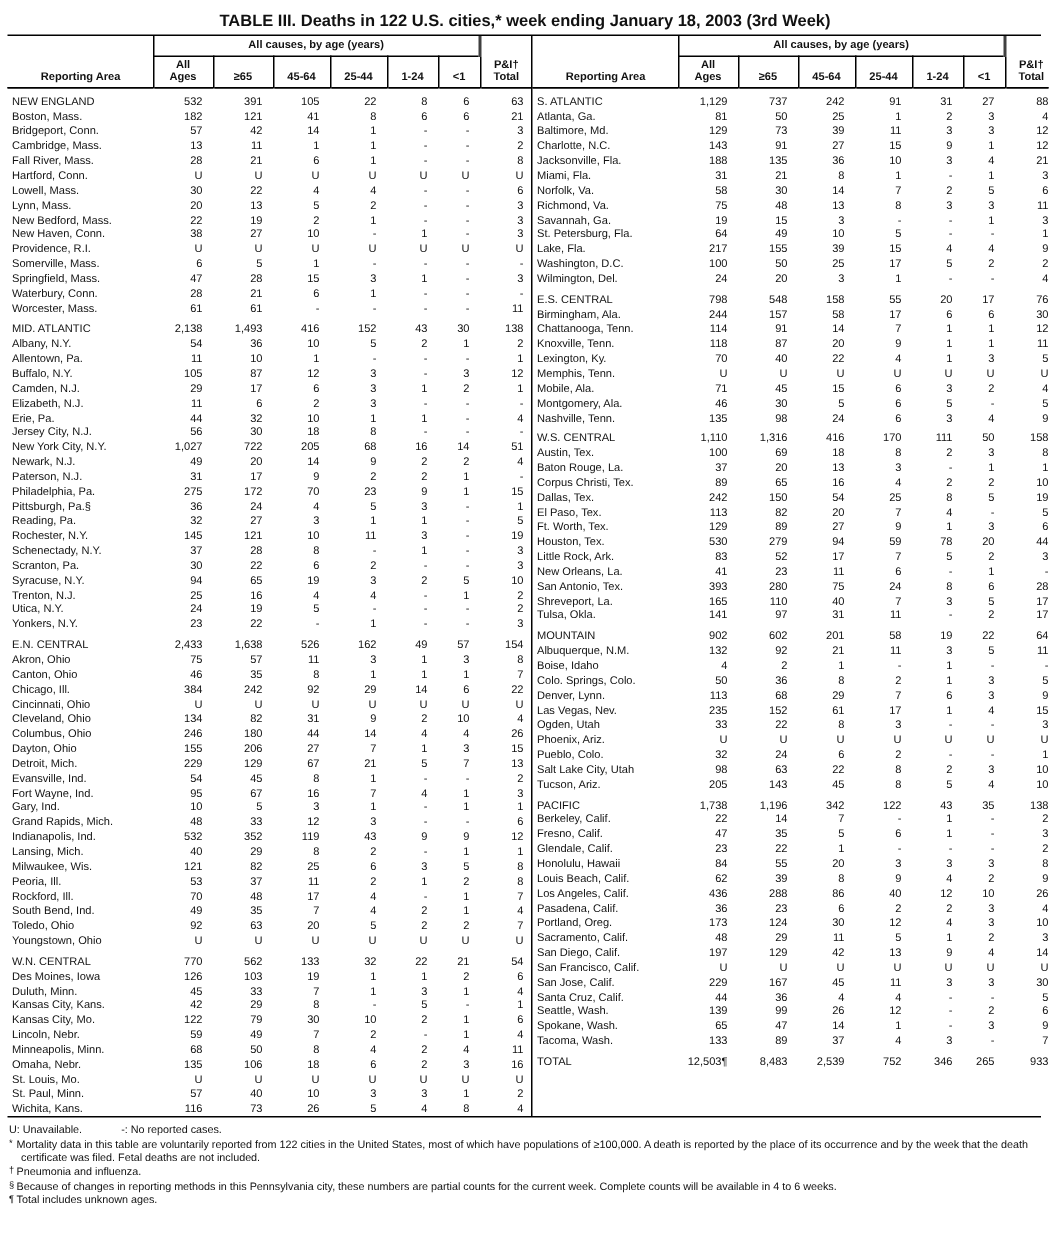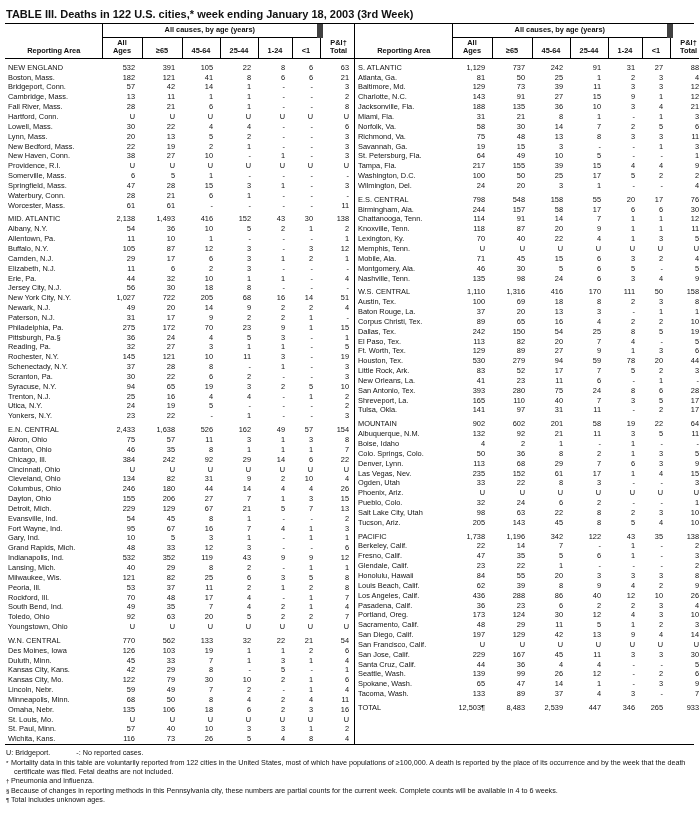--- a/index.html
+++ b/index.html
@@ -1,39 +1,39 @@
 <!DOCTYPE html>
 <html><head>
 <meta charset="utf-8">
 <style>
   html, body { margin:0; padding:0; background:#fff; }
   body {
     width:699px; height:823px; overflow:hidden;
     font-family:"Liberation Sans", sans-serif; color:#111;
   }
   .page { padding:6px 5px 0 5px; }
-  .title { font-size:11px; font-weight:bold; letter-spacing:0; margin:2px 0 3px 1px; }
+  .title { font-size:11px; font-weight:bold; letter-spacing:0; margin:2px 0 3px 1px;text-align:center; }
 
   .grid { display:flex; border-top:1px solid #000; border-bottom:1px solid #000; }
   .half { width:349px; }
   .half.left { border-right:1px solid #000; }
 
   table { border-collapse:collapse; table-layout:fixed; width:100%; }
   col.c-lbl{width:97px;} col.c-all{width:40px;} col.c-65{width:40px;}
   col.c-45{width:38px;} col.c-25{width:38px;} col.c-124{width:34px;}
   col.c-lt1{width:28px;} col.c-pi{width:34px;}
 
   thead th {
     font-size:7.4px; font-weight:bold; padding:1px 2px;
     vertical-align:bottom; text-align:center; line-height:8.6px;
   }
   thead { border-bottom:1px solid #000; }
   th.area-th { text-align:center; padding-left:3px; padding-bottom:2px; }
   th.group-th {
-    border-left:1px solid #000; border-right:6px solid #404040; border-bottom:1px solid #000;
+    border-left:1px solid #000; border-right:2px solid #404040; border-bottom:1px solid #000;
     vertical-align:middle; padding:2px 0;
   }
   th.num-th { border-left:1px solid #000; padding-bottom:2px; }
   th.pi-th { border-left:1px solid #000; vertical-align:bottom; padding-bottom:2px;margin-left:18px; }
   .stack { display:inline-block; width:20px; text-align:center; white-space:normal; }
   .stack.pi { width:22px; }
 
   td { font-size:7.4px; line-height:9.85px; padding:0; white-space:nowrap; overflow:hidden; }
   td.lbl { text-align:left; padding-left:3px; }
   td.num { text-align:right; padding-right:7px; }
@@ -886,21 +886,21 @@
               <td class="lbl">St. Petersburg, Fla.</td>
               <td class="num">64</td>
               <td class="num">49</td>
               <td class="num">10</td>
               <td class="num">5</td>
               <td class="num">-</td>
               <td class="num">-</td>
               <td class="num">1</td>
             </tr>
             <tr class="city">
-              <td class="lbl">Tampa, Fla.</td>
+              <td class="lbl">Lake, Fla.</td>
               <td class="num">217</td>
               <td class="num">155</td>
               <td class="num">39</td>
               <td class="num">15</td>
               <td class="num">4</td>
               <td class="num">4</td>
               <td class="num">9</td>
             </tr>
             <tr class="city">
               <td class="lbl">Washington, D.C.</td>
@@ -1420,33 +1420,33 @@
               <td class="num">4</td>
               <td class="num">3</td>
               <td class="num">-</td>
               <td class="num">7</td>
             </tr>
             <tr class="region">
               <td class="lbl">TOTAL</td>
               <td class="num">12,503¶</td>
               <td class="num">8,483</td>
               <td class="num">2,539</td>
-              <td class="num">447</td>
+              <td class="num">752</td>
               <td class="num">346</td>
               <td class="num">265</td>
               <td class="num">933</td>
             </tr>
           </tbody>
       </table>
     </div>
   </div>
 
   <div class="footnotes">
     <div class="legend">
-      <span>U: Bridgeport.</span><span class="gap">-: No reported cases.</span>
+      <span>U: Unavailable.</span><span class="gap">-: No reported cases.</span>
     </div>
     <div id="notes">
         <div class="note"><span class="mk">*</span>Mortality data in this table are voluntarily reported from 122 cities in the United States, most of which have populations of ≥100,000. A death is reported by the place of its occurrence and by the week that the death certificate was filed. Fetal deaths are not included.</div>
         <div class="note"><span class="mk">†</span>Pneumonia and influenza.</div>
         <div class="note"><span class="mk">§</span>Because of changes in reporting methods in this Pennsylvania city, these numbers are partial counts for the current week. Complete counts will be available in 4 to 6 weeks.</div>
         <div class="note"><span class="mk">¶</span>Total includes unknown ages.</div>
       </div>
   </div>
 </div>
 

